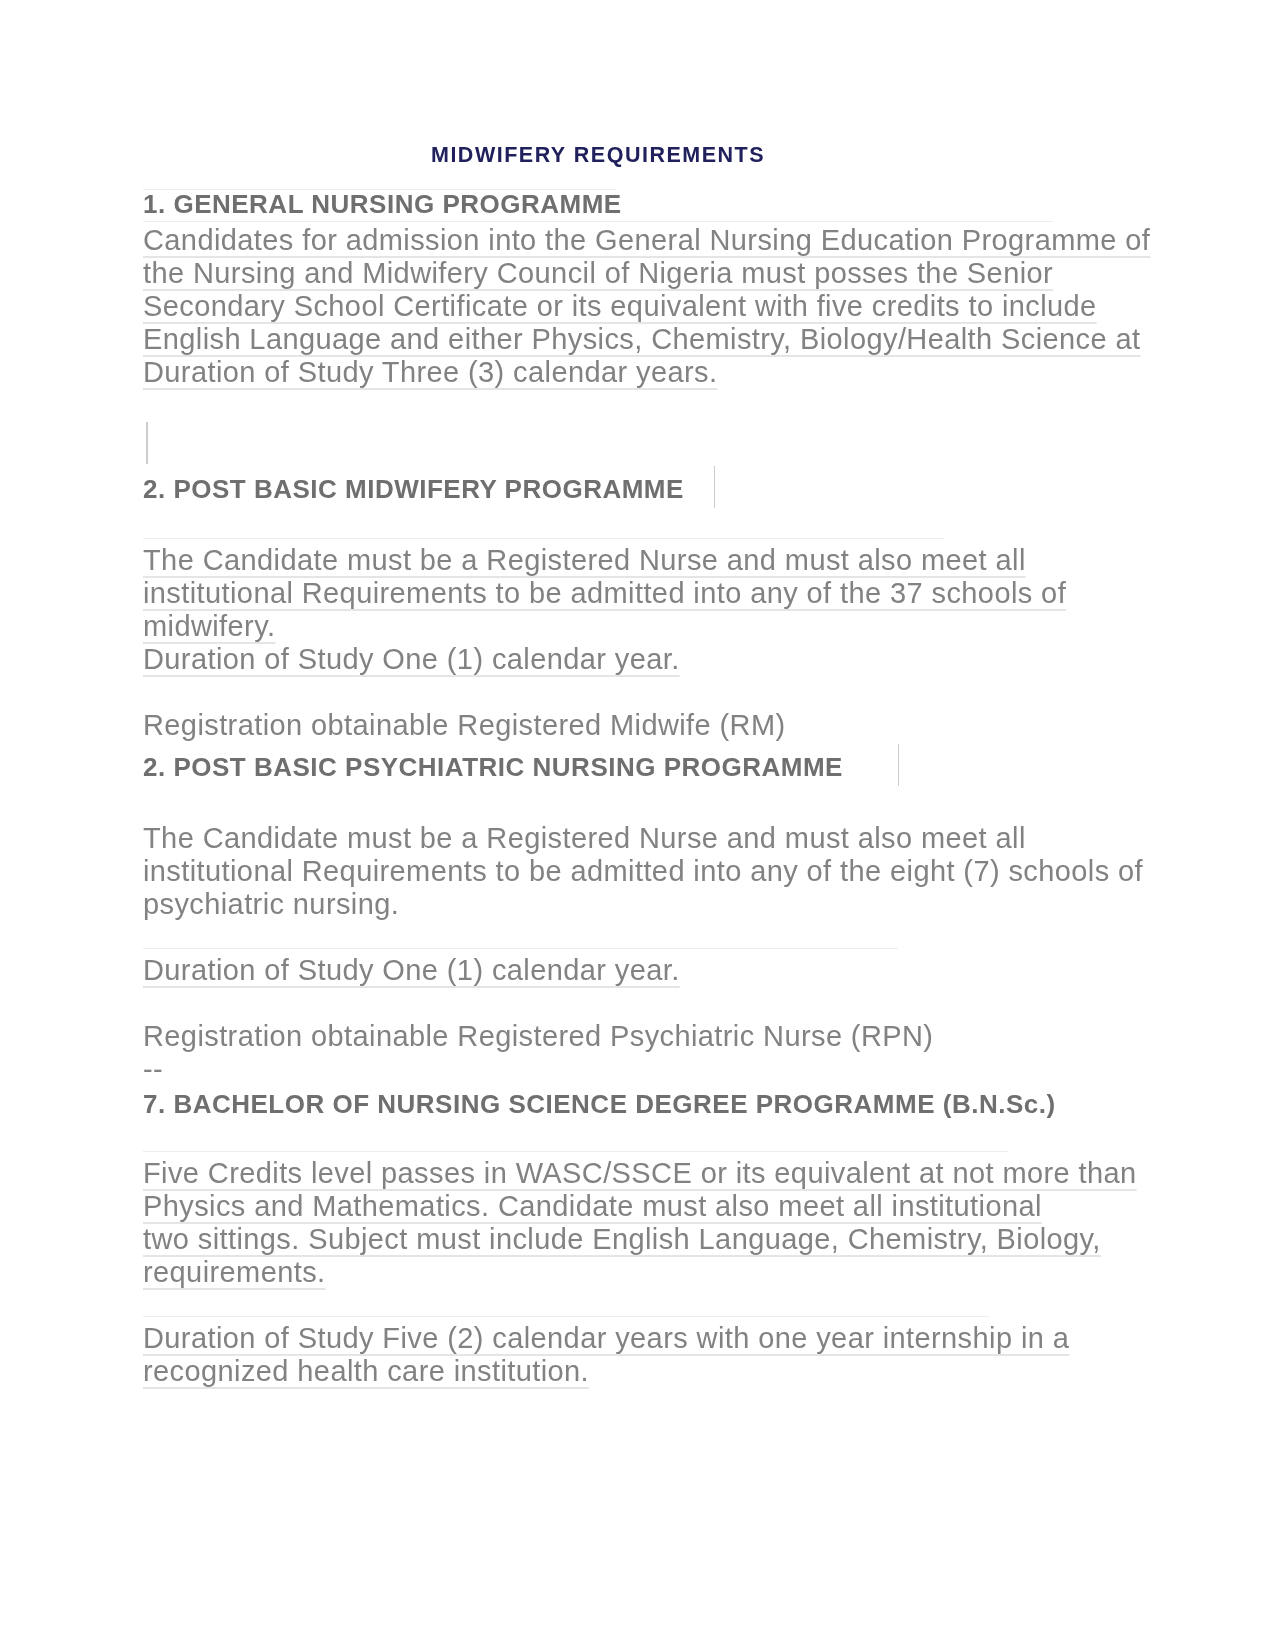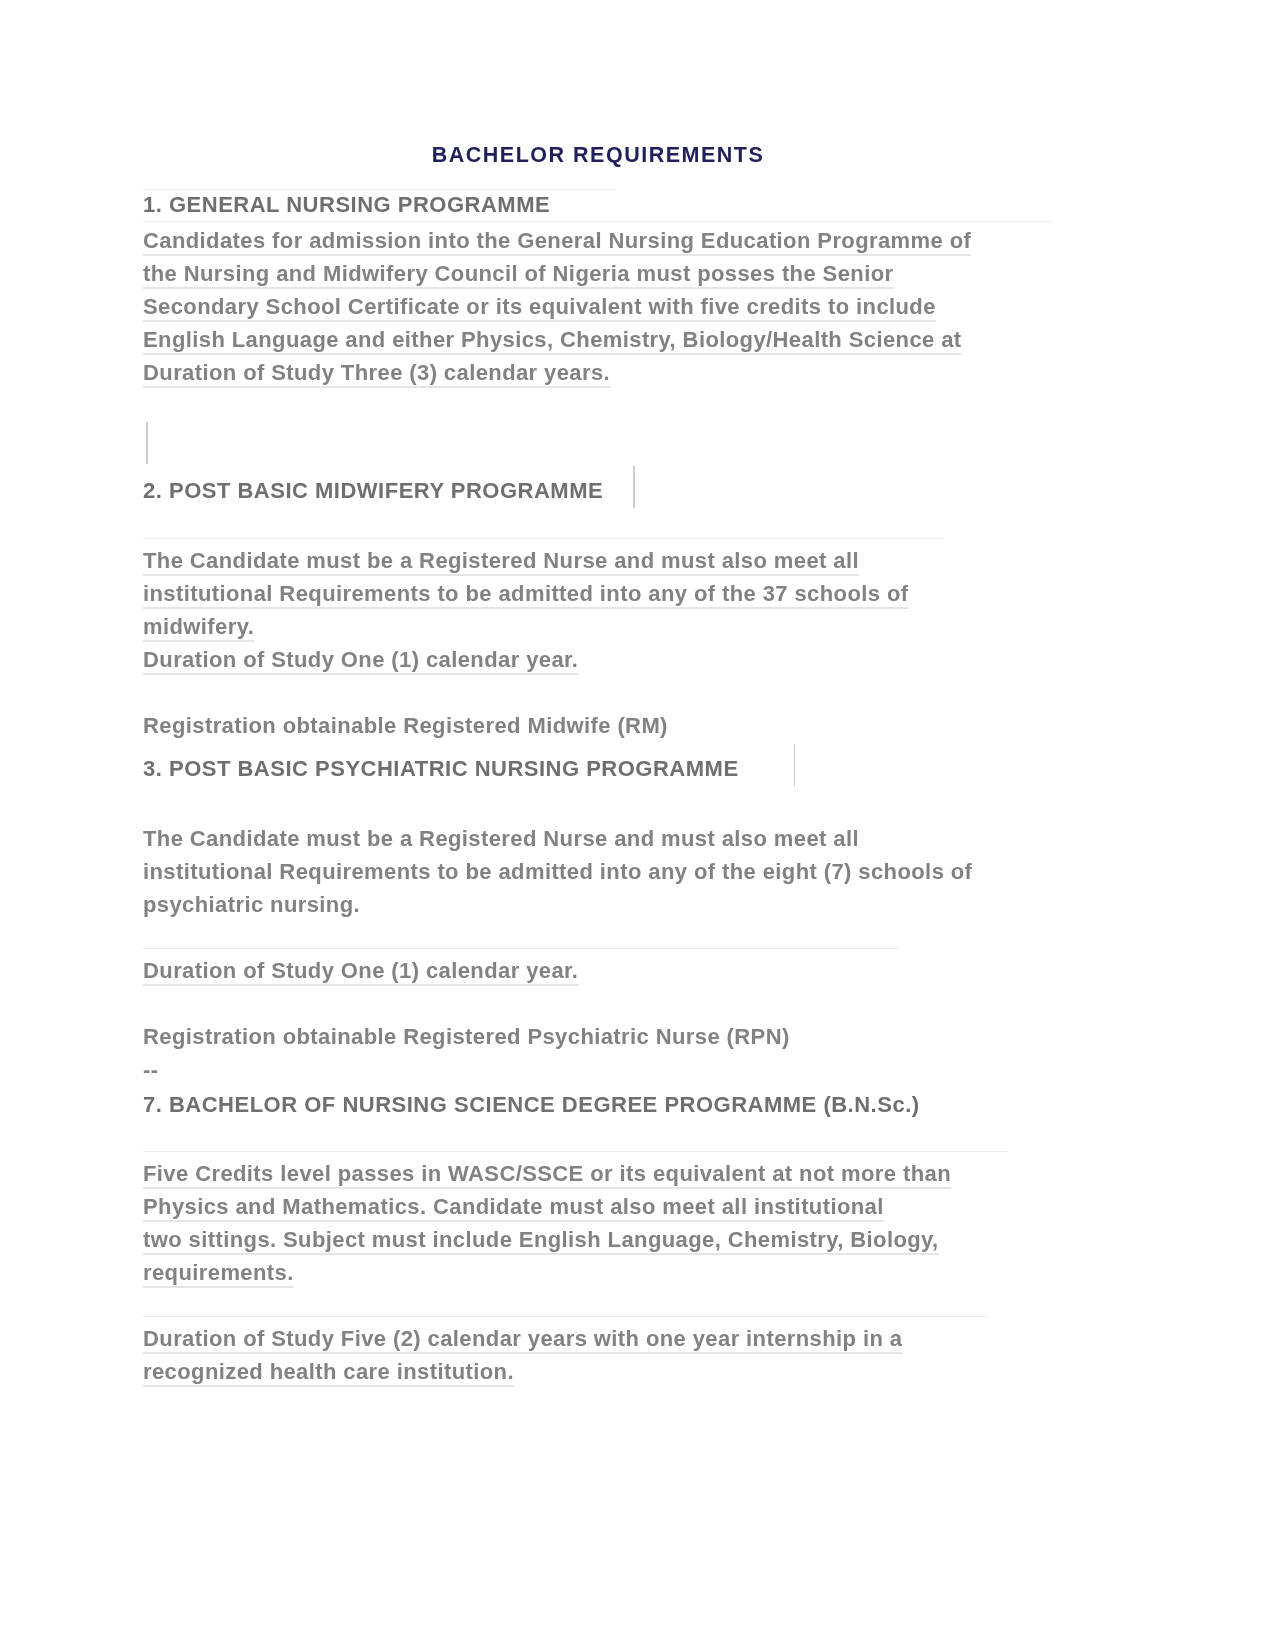--- a/index.html
+++ b/index.html
@@ -30,43 +30,43 @@
     font-weight:600;
     letter-spacing:1.5px;
     line-height:33px;
     text-align:center;
     margin-bottom:16px;
     white-space:nowrap;
   }
   .heading{
     position:relative;
     color:var(--heading-gray);
-    font-size:22px;
+    font-size:26px;
     font-weight:600;
     letter-spacing:0.5px;
     line-height:33px;
     margin:2px 0 3px 0;
     white-space:nowrap;
   }
   .heading.rule-above::before{
     content:"";
     position:absolute;top:1px;left:0;
     width:52%;
     border-top:1.5px solid var(--rule-gray);
   }
   .heading.rule-below::after{
     content:"";
     position:absolute;bottom:-1px;left:0;
     width:100%;
     border-top:1.5px solid var(--rule-gray);
   }
   .line{
     color:var(--body-gray);
-    font-size:22px;
-    font-weight:700;
+    font-size:29px;
+    font-weight:400;
     letter-spacing:0.4px;
     line-height:33px;
     white-space:nowrap;
   }
   .line.u .t{
     text-decoration-line:underline;
     text-decoration-color:var(--underline-gray);
     text-decoration-thickness:1.5px;
     text-underline-offset:6px;
   }
@@ -82,40 +82,40 @@
     width:1.5px;height:42px;
     background:var(--vbar-gray);
     vertical-align:-10px;
   }
 </style>
 </head>
 <body>
 
 <div class="page">
   <div class="column" id="doc-column">
-      <div class="title"><span class="t">BACHELOR REQUIREMENTS</span></div>
+      <div class="title"><span class="t">MIDWIFERY REQUIREMENTS</span></div>
       <div class="heading rule-above rule-below"><span class="t">1. GENERAL NURSING PROGRAMME</span></div>
       <div class="line u"><span class="t">Candidates for admission into the General Nursing Education Programme of</span></div>
       <div class="line u"><span class="t">the Nursing and Midwifery Council of Nigeria must posses the Senior</span></div>
       <div class="line u"><span class="t">Secondary School Certificate or its equivalent with five credits to include</span></div>
       <div class="line u"><span class="t">English Language and either Physics, Chemistry, Biology/Health Science at</span></div>
       <div class="line u"><span class="t">Duration of Study Three (3) calendar years.</span></div>
       <div class="blank"></div>
       <div class="line"><span class="vbar" style="margin-left: 3px;"></span></div>
       <div class="heading"><span class="t">2. POST BASIC MIDWIFERY PROGRAMME</span><span class="vbar" style="margin-left: 30px;"></span></div>
       <div class="rulerow">
         <i style="width: 88%;"></i>
       </div>
       <div class="line u"><span class="t">The Candidate must be a Registered Nurse and must also meet all</span></div>
       <div class="line u"><span class="t">institutional Requirements to be admitted into any of the 37 schools of</span></div>
       <div class="line u"><span class="t">midwifery.</span></div>
       <div class="line u"><span class="t">Duration of Study One (1) calendar year.</span></div>
       <div class="blank"></div>
       <div class="line"><span class="t">Registration obtainable Registered Midwife (RM)</span></div>
-      <div class="heading"><span class="t">3. POST BASIC PSYCHIATRIC NURSING PROGRAMME</span><span class="vbar" style="margin-left: 55px;"></span></div>
+      <div class="heading"><span class="t">2. POST BASIC PSYCHIATRIC NURSING PROGRAMME</span><span class="vbar" style="margin-left: 55px;"></span></div>
       <div class="blank"></div>
       <div class="line"><span class="t">The Candidate must be a Registered Nurse and must also meet all</span></div>
       <div class="line"><span class="t">institutional Requirements to be admitted into any of the eight (7) schools of</span></div>
       <div class="line"><span class="t">psychiatric nursing.</span></div>
       <div class="rulerow">
         <i style="width: 83%;"></i>
       </div>
       <div class="line u"><span class="t">Duration of Study One (1) calendar year.</span></div>
       <div class="blank"></div>
       <div class="line"><span class="t">Registration obtainable Registered Psychiatric Nurse (RPN)</span></div>

